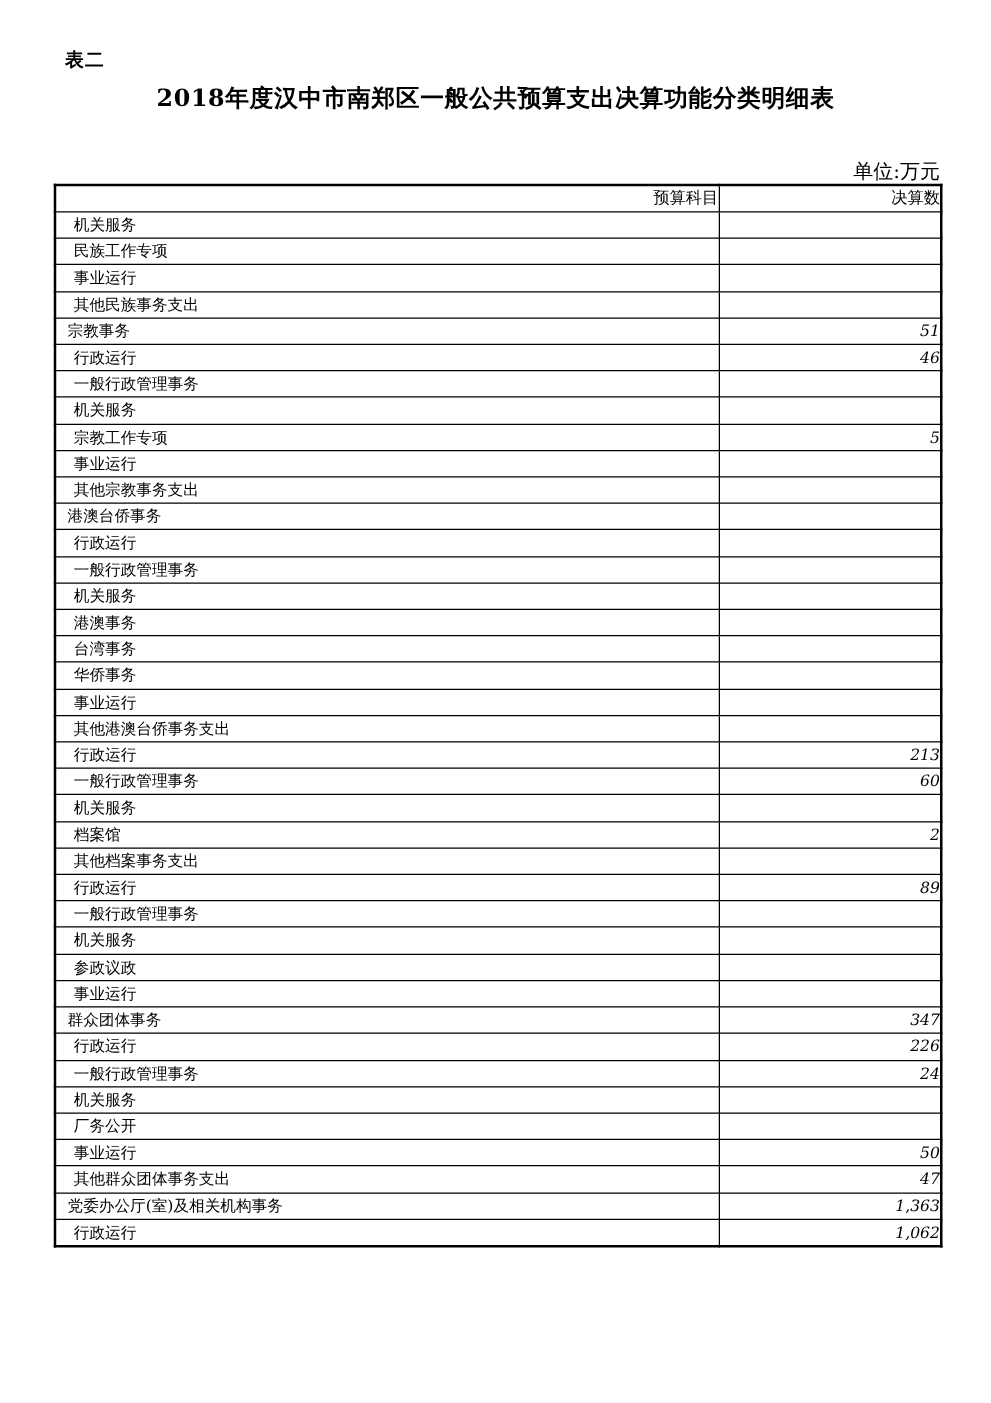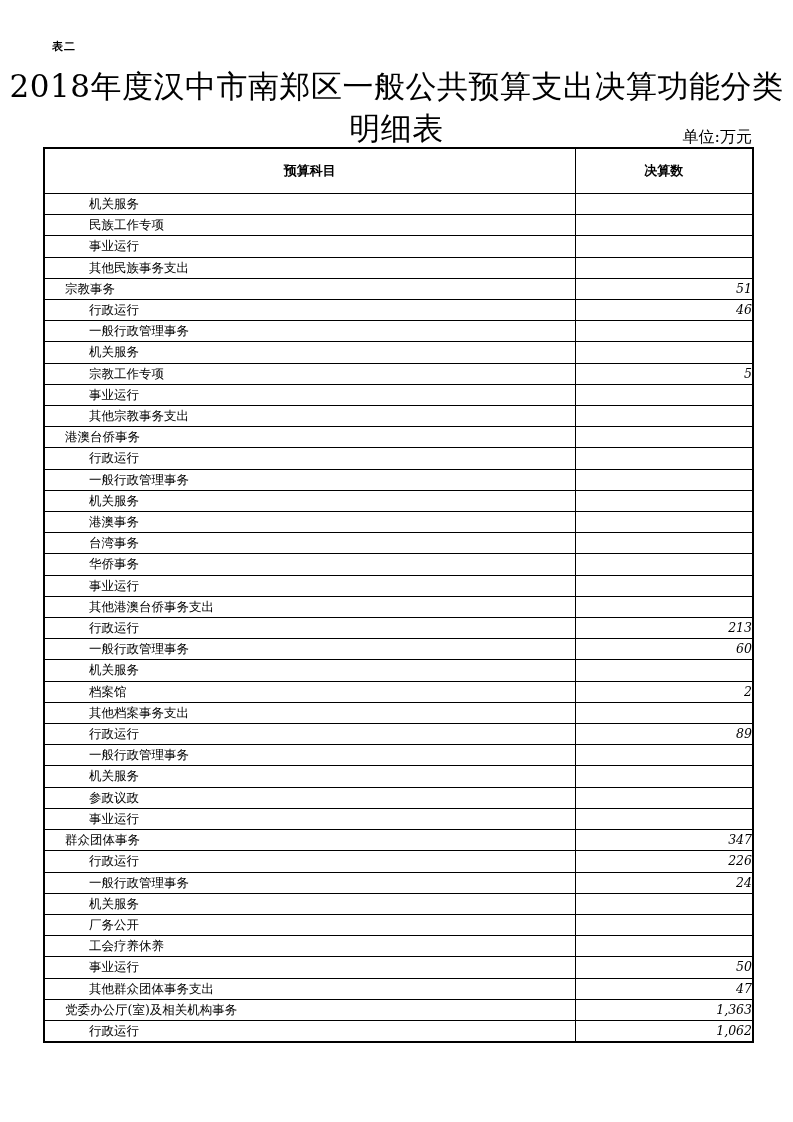--- a/index.html
+++ b/index.html
@@ -13,33 +13,33 @@
     position: relative;
     width: 793px;
     height: 1122px;
     background: #ffffff;
     overflow: hidden;
   }
   .table-label {
     position: absolute;
     left: 52px;
     top: 39px;
-    font-size: 11px;
+    font-size: 15px;
     font-weight: bold;
     letter-spacing: 1px;
   }
   .doc-title {
     position: absolute;
     left: 0;
     top: 66px;
     width: 100%;
     margin: 0;
     text-align: center;
-    font-size: 31px;
-    font-weight: normal;
+    font-size: 19px;
+    font-weight: bold;
     letter-spacing: 0.5px;
   }
   .unit-note {
     position: absolute;
     right: 41px;
     top: 127px;
     font-size: 16px;
   }
   table.budget-table {
     position: absolute;
@@ -55,35 +55,35 @@
   table.budget-table td {
     border: 1px solid #000000;
   }
   table.budget-table {
     border-width: 2px;
   }
   col.col-subject { width: 531px; }
   col.col-value   { width: 178px; }
   table.budget-table th {
     height: 20px;
-    font-weight: bold;
+    font-weight: normal;
     font-size: 13px;
-    text-align: center;
-    padding: 12px;
+    text-align: right;
+    padding: 0;
     line-height: 20px;
   }
   table.budget-table td {
     height: 20.2px;
     padding: 0;
     line-height: 20.2px;
     white-space: nowrap;
     overflow: hidden;
   }
-  td.subject.level-1 { padding-left: 20px; margin-top: 29px; }
-  td.subject.level-2 { padding-left: 44px; margin-top: 28px; }
+  td.subject.level-1 { padding-left: 9px; margin-top: 29px; }
+  td.subject.level-2 { padding-left: 14px; margin-top: 28px; }
   td.value {
     text-align: right;
     padding-right: 5px;
     font-style: italic;
   }
 </style>
 </head>
 <body>
 
 <div class="page">
@@ -239,24 +239,20 @@
         </tr>
         <tr>
           <td class="subject level-2">机关服务</td>
           <td class="value"></td>
         </tr>
         <tr>
           <td class="subject level-2">厂务公开</td>
           <td class="value"></td>
         </tr>
         <tr>
-          <td class="subject level-2">工会疗养休养</td>
-          <td class="value"></td>
-        </tr>
-        <tr>
           <td class="subject level-2">事业运行</td>
           <td class="value">50</td>
         </tr>
         <tr>
           <td class="subject level-2">其他群众团体事务支出</td>
           <td class="value">47</td>
         </tr>
         <tr>
           <td class="subject level-1">党委办公厅(室)及相关机构事务</td>
           <td class="value">1,363</td>

